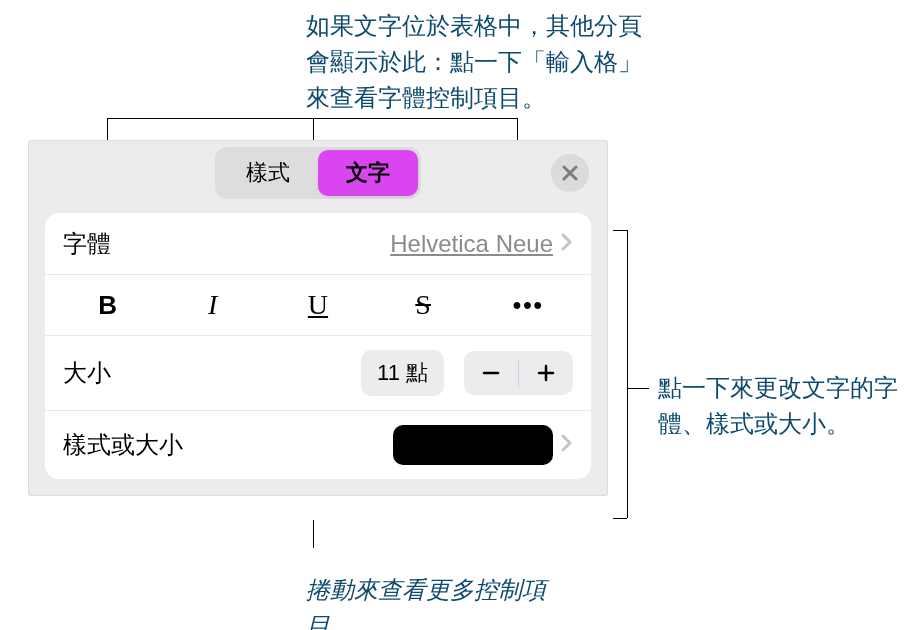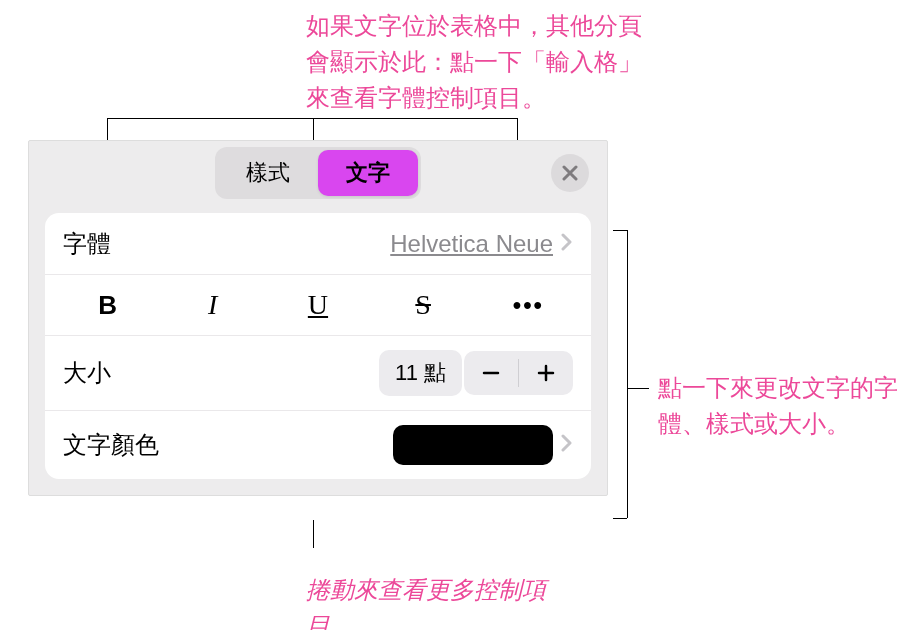--- a/index.html
+++ b/index.html
@@ -7,21 +7,21 @@
       font-family: -apple-system, "Helvetica Neue", Arial, sans-serif;
       background: #fff;
       width: 915px;
       height: 630px;
       position: relative;
     }
     .annotation {
       position: absolute;
       font-size: 24px;
       line-height: 1.5;
-      color: #ec4899;
+      color: #0c4a6e;
     }
     .panel {
       position: absolute;
       left: 28px;
       top: 140px;
       width: 580px;
       background: #edeced;
       border: 1px solid #ddd;
       border-radius: 2px;
     }
@@ -123,21 +123,21 @@
     .more-btn {
       font-size: 24px;
       letter-spacing: 2px;
       font-family: -apple-system, Arial, sans-serif;
       font-weight: bold;
     }
     .size-controls {
       margin-left: auto;
       display: flex;
       align-items: center;
-      gap: 2px;
+      gap: 20px;
     }
     .size-display {
       background: #ecebee;
       border-radius: 10px;
       padding: 8px 16px;
       font-size: 22px;
       color: #000;
     }
     .stepper {
       display: flex;
@@ -244,21 +244,21 @@
           <button>
             <svg width="20" height="20" viewBox="0 0 20 20">
                 <path d="M3 10 L17 10 M10 3 L10 17" stroke="#000" stroke-width="2.5" stroke-linecap="round"></path>
               </svg>
           </button>
         </div>
       </div>
     </div>
 
     <div class="row">
-      <span class="row-label">文字顏色</span>
+      <span class="row-label">樣式或大小</span>
       <div class="color-swatch"></div>
       <span class="chevron">
         <svg width="12" height="18" viewBox="0 0 12 18">
             <path d="M2 2 L9 9 L2 16" stroke="#c5c4c8" stroke-width="3" fill="none" stroke-linecap="round" stroke-linejoin="round"></path>
           </svg>
       </span>
     </div>
 
   </div>
 </div>

